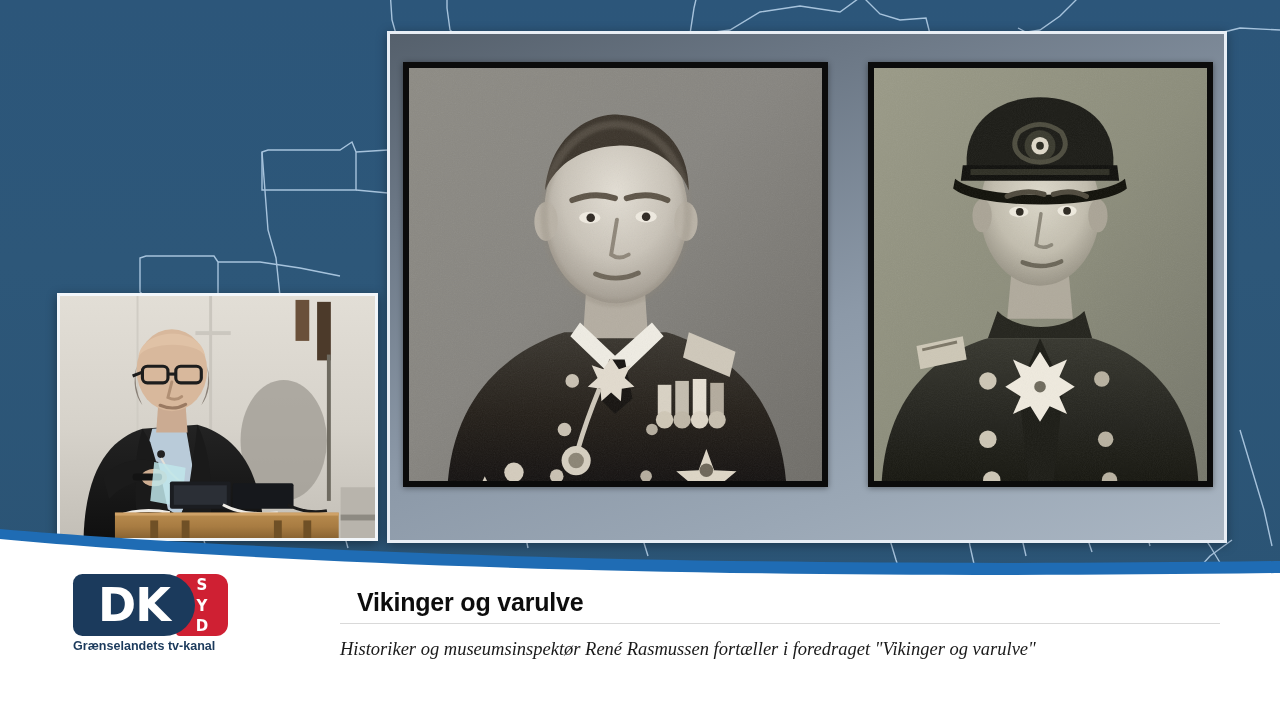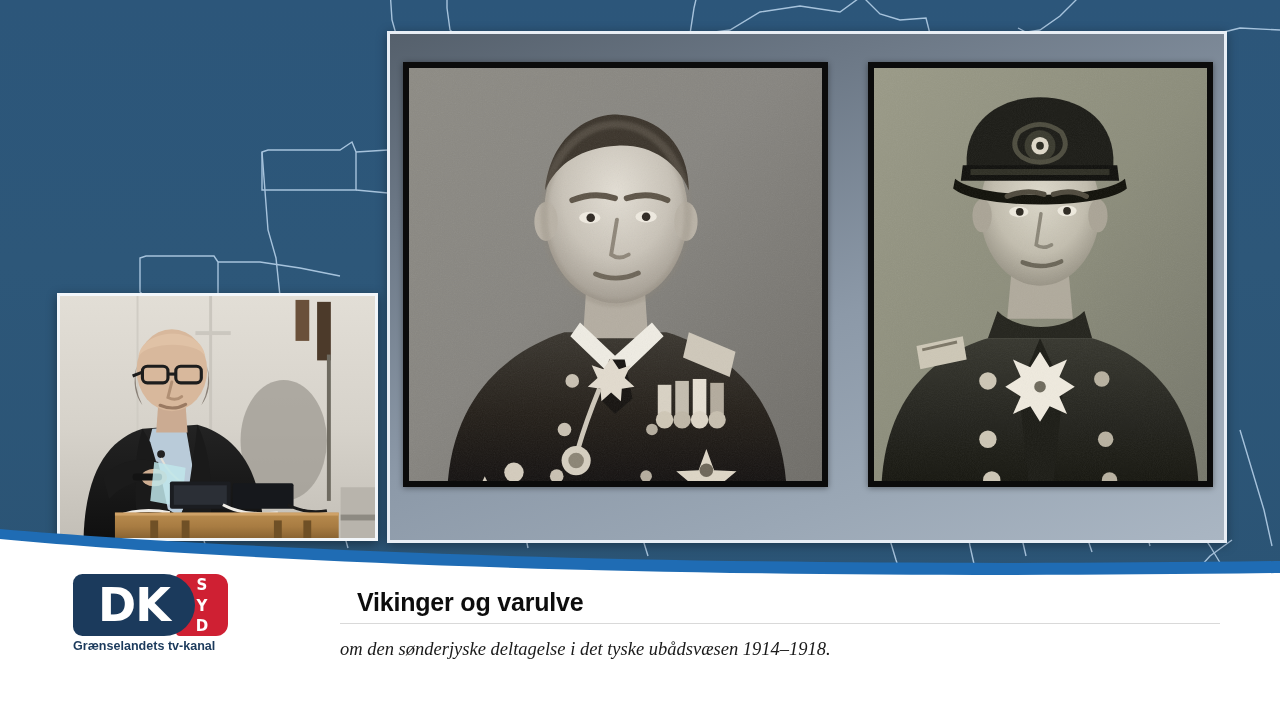--- a/index.html
+++ b/index.html
@@ -448,16 +448,16 @@
         <span>Y</span>
         <span>D</span>
       </div>
     </div>
     <div class="logo-tag">Grænselandets tv-kanal</div>
   </div>
 
   <div class="cap-title">Vikinger og varulve</div>
   <div class="cap-rule"></div>
   <div class="cap-sub">
-    <span class="l">om den sønderjyske deltagelse i det tyske ubådsvæsen 1914–1918.</span>
+    <span class="l">Historiker og museumsinspektør René Rasmussen fortæller i foredraget "Vikinger og varulve"</span>
   </div>
 
 </div>
 
 </body></html>

